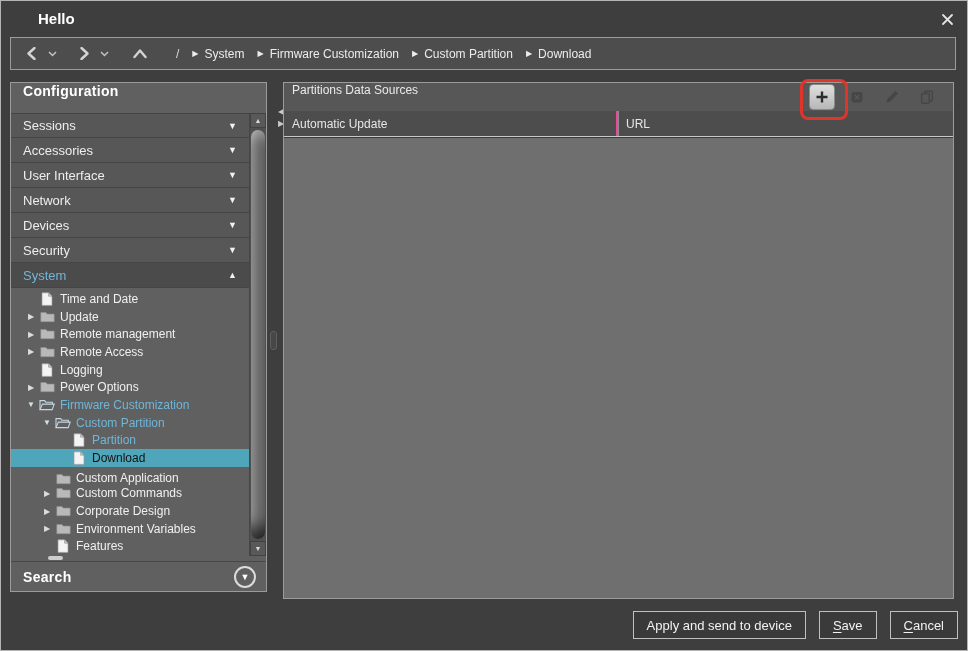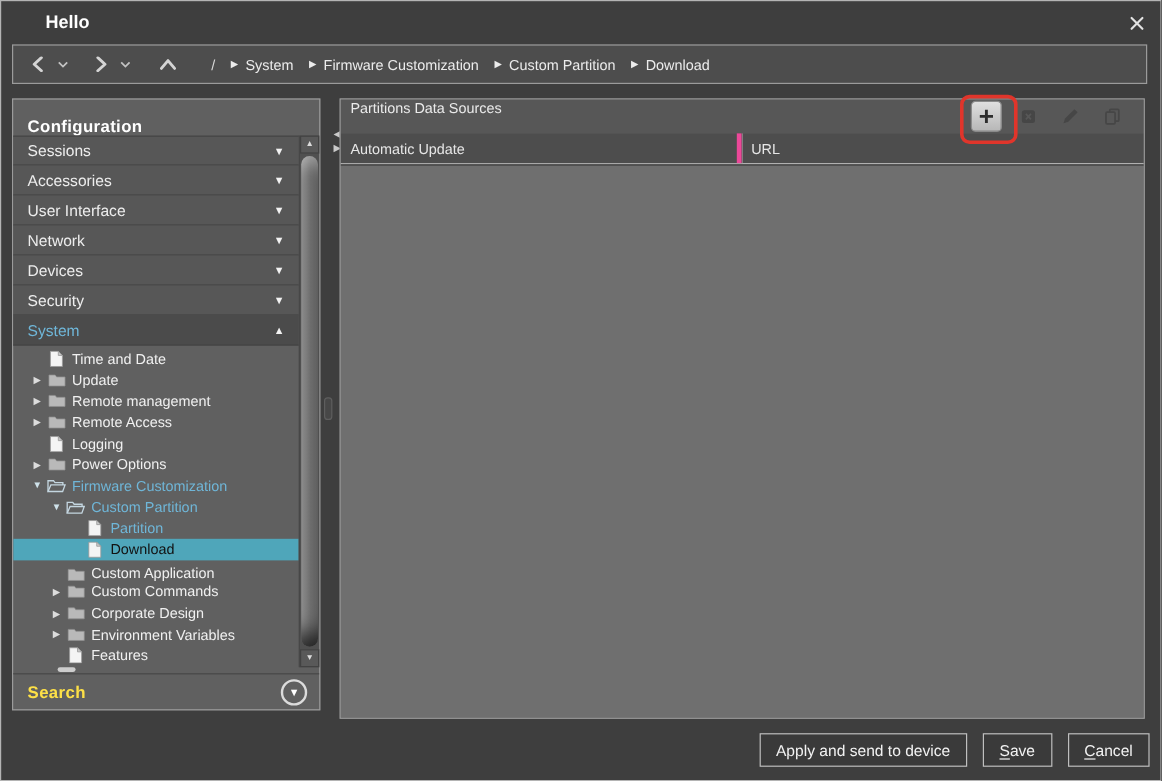--- a/index.html
+++ b/index.html
@@ -17,21 +17,21 @@
   .nav-btn{display:inline-flex;align-items:center;}
   .nav-btn.back{margin-left:13px;} .nav-btn.back-history{margin-left:4px;}
   .nav-btn.forward{margin-left:16px;} .nav-btn.forward-history{margin-left:4px;}
   .nav-btn.up{margin-left:20px;}
   .crumb-root{margin-left:28px;color:#d8d8d8;font-size:12px;}
   .crumb-sep{margin:0 6px 0 13px;font-size:8px;color:#ececec;}
   .crumb{font-size:12px;color:#ececec;}
   
   .sidebar{position:absolute;left:9px;top:81px;width:255px;height:508px;border:1px solid #9b9b9b;
     background:#606060;display:flex;flex-direction:column;box-sizing:content-box;}
-  .side-header{height:30px;flex:0 0 30px;display:flex;align-items:flex-end;padding-left:12px;
+  .side-header{height:30px;flex:0 0 30px;display:flex;align-items:flex-start;padding-left:12px;
     color:#ffffff;font-weight:bold;font-size:14px;letter-spacing:.3px;}
   .side-middle{flex:1;display:flex;min-height:0;}
   .side-content{width:238px;display:flex;flex-direction:column;min-height:0;}
   .acc-row{height:25px;flex:0 0 25px;display:flex;align-items:center;padding:0 12px;
     background:#575757;border-bottom:1px solid #454545;color:#ededed;font-size:13px;box-sizing:border-box;cursor:pointer;}
   #accordion .acc-row:first-child{border-top:1px solid #454545;}
   .acc-row.active{background:#4b4b4b;color:var(--accent-blue,#6fb6d8);}
   .acc-tri{margin-left:auto;font-size:9px;color:#f2f2f2;}
   .tree{flex:1;overflow:hidden;padding-top:2px;}
   .tree-row{height:17.7px;display:flex;align-items:center;font-size:12px;color:#f0f0f0;white-space:nowrap;cursor:pointer;}
@@ -45,21 +45,21 @@
   .vs-up,.vs-down{position:absolute;left:0;right:0;height:15px;background:#595959;border:1px solid #424242;
     display:flex;align-items:center;justify-content:center;font-size:7px;color:#dcdcdc;box-sizing:border-box;cursor:pointer;}
   .vs-up{top:0;} .vs-down{bottom:0;}
   .vs-thumb{position:absolute;left:1px;right:1px;top:17px;bottom:17px;border-radius:8px;cursor:pointer;
     background:linear-gradient(90deg,#919191 0%,#6e6e6e 55%,#616161 100%);
     box-shadow:inset 0 16px 12px -10px rgba(255,255,255,.35), inset 0 -22px 16px -12px rgba(0,0,0,.65);}
   .hscroll{height:5px;flex:0 0 5px;position:relative;}
   .hs-thumb{position:absolute;left:37px;top:0;width:15px;height:4px;background:#cdcdcd;border-radius:2px;cursor:pointer;}
   .side-search{height:29px;flex:0 0 29px;border-top:1px solid #474747;display:flex;align-items:center;
     padding:0 10px 0 12px;}
-  .search-label{font-weight:bold;color:#fde047;font-size:14px;letter-spacing:.3px;}
+  .search-label{font-weight:bold;color:#ffffff;font-size:14px;letter-spacing:.3px;}
   .search-btn{margin-left:auto;width:22px;height:22px;border-radius:50%;border:2px solid #dcdcdc;
     background:transparent;display:flex;align-items:center;justify-content:center;color:#ffffff;
     font-size:9px;padding:0;cursor:pointer;}
   
   .split-arrow{position:absolute;font-size:8px;color:#c9c9c9;line-height:8px;}
   .split-handle{position:absolute;left:269px;top:330px;width:5px;height:17px;background:#474747;
     border:1px solid #5e5e5e;border-radius:3px;cursor:col-resize;}
   
   .main{position:absolute;left:282px;top:81px;width:669px;height:515px;border:1px solid #9b9b9b;
     background:#6f6f6f;display:flex;flex-direction:column;overflow:visible;}
@@ -69,21 +69,21 @@
   .toolbar{margin-left:auto;display:flex;align-items:center;gap:9px;}
   .tb-wrap{position:relative;display:inline-flex;}
   .tb-btn{width:26px;height:26px;display:flex;align-items:center;justify-content:center;
     border:none;background:transparent;padding:0;box-sizing:border-box;}
   .tb-btn.enabled{background:linear-gradient(#dfdfdf,#b7b7b7);border:1px solid #8a8a8a;border-radius:4px;cursor:pointer;color:#2d2d2d;}
   .tb-btn.disabled{color:#464646;}
   .ring{position:absolute;left:-9px;top:-5px;width:42px;height:35px;border:3px solid var(--highlight-red,#e0352b);
     border-radius:8px;z-index:5;pointer-events:none;}
   .table-header{height:25px;flex:0 0 25px;background:#4d4d4d;border-bottom:1px solid #c9c9c9;display:flex;}
   .th{display:flex;align-items:center;padding-left:8px;font-size:12px;color:#e6e6e6;box-sizing:border-box;cursor:pointer;}
-  .th.fixed{border-right:4px solid #ec4899;box-shadow:1px 0 0 #8d8d8d;}
+  .th.fixed{border-right:2px solid #ec4899;box-shadow:1px 0 0 #8d8d8d;}
   .th.grow{flex:1;}
   .main-body{flex:1;border-top:1px solid #3c3c3c;background:#6f6f6f;}
   
   .footer{position:absolute;right:9px;top:610px;display:flex;align-items:center;}
   .btn{height:28px;background:#3a3a3a;border:1px solid #bfbfbf;color:#f2f2f2;font-size:13px;
     font-family:inherit;padding:0 13px;cursor:pointer;}
   .btn + .btn{margin-left:13px;}
   .btn u{text-underline-offset:2px;}
 </style>
 </head>

